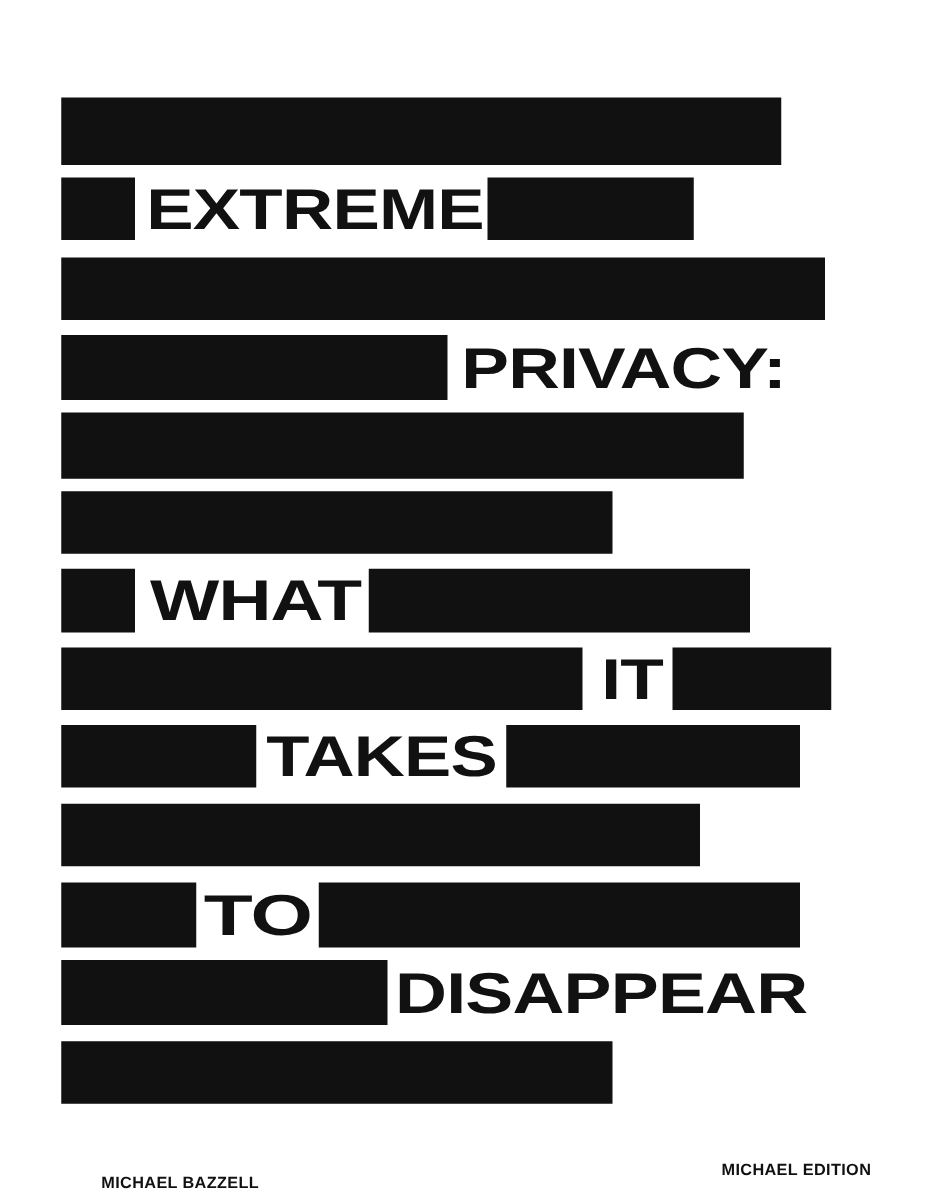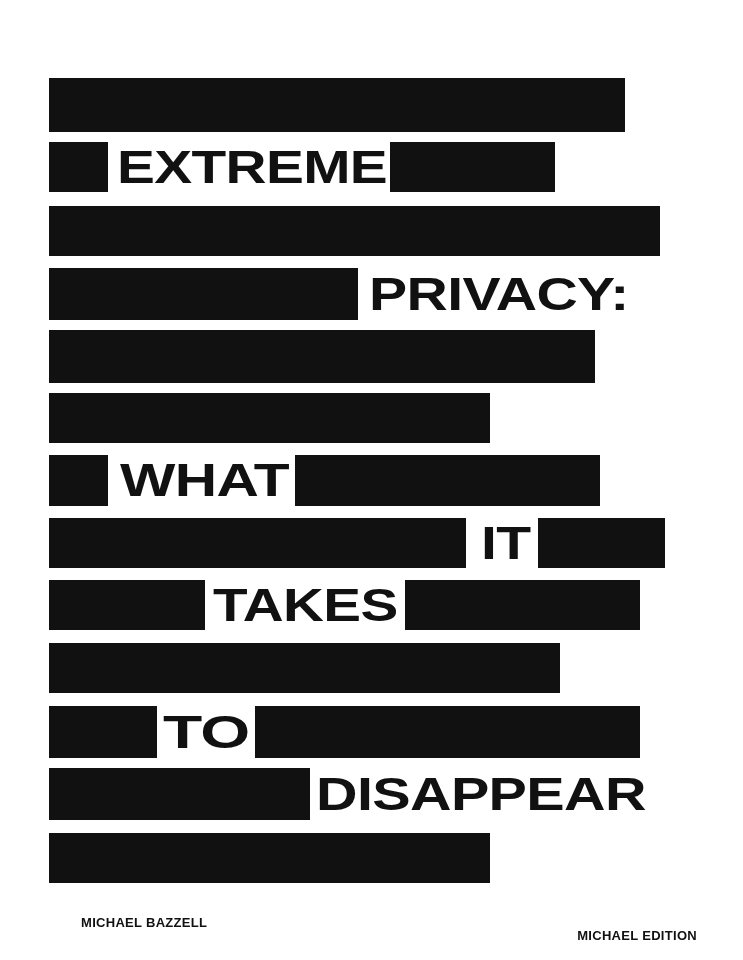--- a/index.html
+++ b/index.html
@@ -40,21 +40,21 @@
   .footer-text {
     position: absolute;
     color: #111111;
     font-family: "Liberation Sans", sans-serif;
     font-weight: bold;
     font-size: 13px;
     letter-spacing: 0.3px;
     white-space: nowrap;
     line-height: 1;
   }
-  #author-name { left: 52px; top: 888px; padding-left: 29px; }
+  #author-name { left: 52px; top: 911px; padding-left: 29px; }
   #edition-label { right: 46px; top: 901px; }
 </style>
 </head>
 <body>
 
 <div id="cover">
 
   <div id="redaction-layer">
       <div class="bar" style="left: 49px; top: 50px; width: 576px; height: 54px; background: rgb(17, 17, 17);"></div>
       <div class="bar" style="left: 49px; top: 114px; width: 59px; height: 50px; background: rgb(17, 17, 17);"></div>

